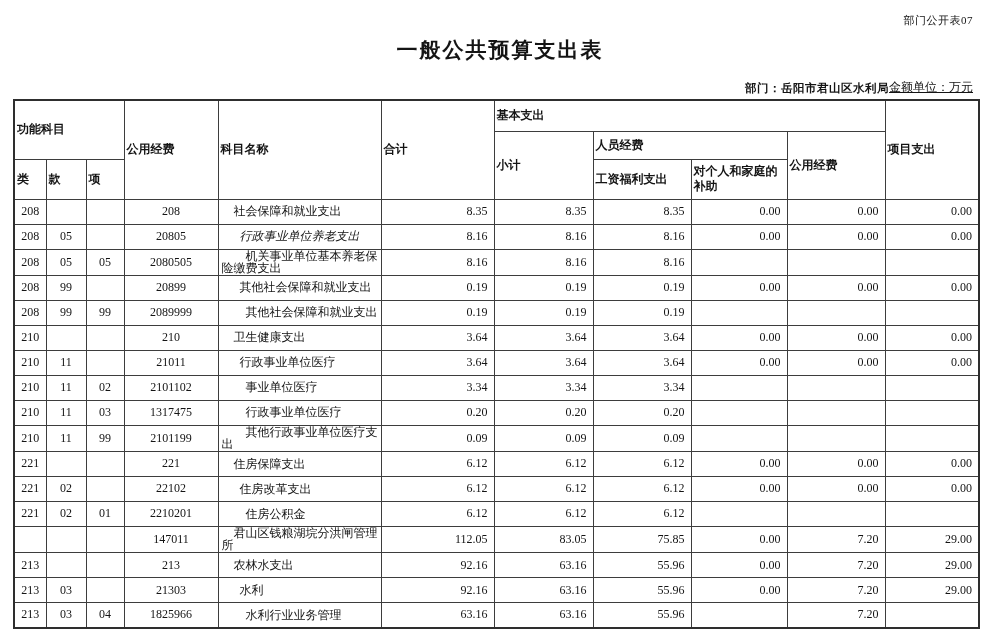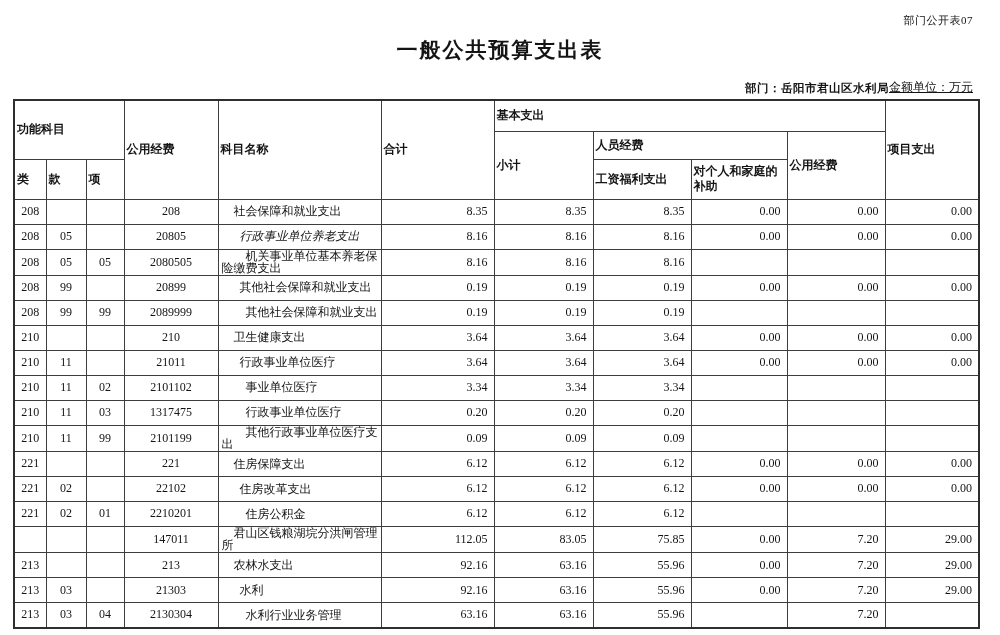--- a/index.html
+++ b/index.html
@@ -303,21 +303,21 @@
         <td class="num">63.16</td>
         <td class="num">55.96</td>
         <td class="num">0.00</td>
         <td class="num">7.20</td>
         <td class="num">29.00</td>
       </tr>
       <tr>
         <td class="c">213</td>
         <td class="c">03</td>
         <td class="c">04</td>
-        <td class="c">2130304</td>
+        <td class="c">1825966</td>
         <td class="name" style="text-indent: 24px;">水利行业业务管理</td>
         <td class="num">63.16</td>
         <td class="num">63.16</td>
         <td class="num">55.96</td>
         <td class="num"></td>
         <td class="num">7.20</td>
         <td class="num"></td>
       </tr>
     </tbody>
 </table>

